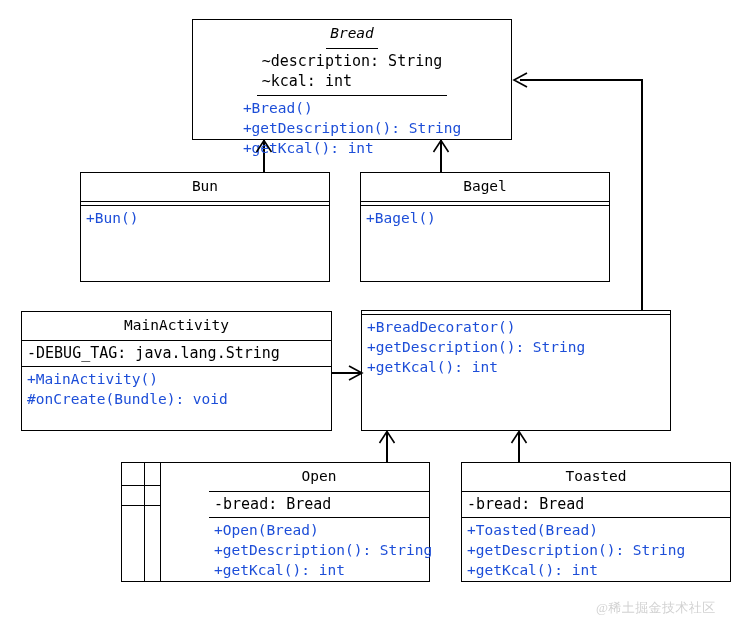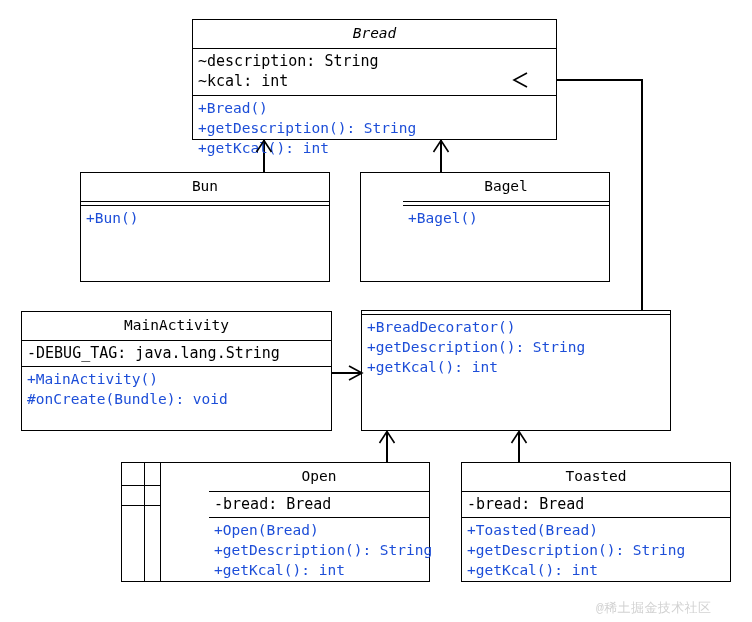--- a/index.html
+++ b/index.html
@@ -93,21 +93,21 @@
 
   .arrow {
     position: absolute;
     z-index: 6;
   }
   .arrow svg { display: block; }
 
   
   .watermark {
     position: absolute;
-    font-family: Liberation Mono, monospace;
+    font-family: Liberation Serif, serif;
     font-size: 13px;
     color: #d2d2d2;
     white-space: nowrap;
     letter-spacing: 0.4px;
     z-index: 8;
   }
 </style>
 </head>
 <body>
 
@@ -157,42 +157,42 @@
   </div>
 
   <div class="ghost-box" style="left:121px; top:462px; width:40px; height:120px;"></div>
   <div class="ghost-line" style="left:121px; top:485px; width:40px;"></div>
   <div class="ghost-line" style="left:121px; top:505px; width:40px;"></div>
 
   <div class="ghost-box" style="left:144px; top:462px; width:40px; height:120px;"></div>
   <div class="ghost-line" style="left:144px; top:485px; width:40px;"></div>
   <div class="ghost-line" style="left:144px; top:505px; width:40px;"></div>
 
-  <div class="uml-class" style="left:192px; top:19px; width:365px; height:121px;">
+  <div class="uml-class" style="left:192px; top:19px; width:320px; height:121px;align-items:center;">
     <div class="uml-name abstract">Bread</div>
     <div class="uml-attrs">
       <span class="uml-row">~description: String</span>
       <span class="uml-row">~kcal: int</span>
     </div>
     <div class="uml-methods">
       <span class="uml-row">+Bread()</span>
       <span class="uml-row">+getDescription(): String</span>
       <span class="uml-row">+getKcal(): int</span>
     </div>
   </div>
 
   <div class="uml-class" style="left:80px; top:172px; width:250px; height:110px;">
     <div class="uml-name">Bun</div>
     <div class="uml-attrs empty"></div>
     <div class="uml-methods">
       <span class="uml-row">+Bun()</span>
     </div>
   </div>
 
-  <div class="uml-class" style="left:360px; top:172px; width:250px; height:110px;padding-left:42px;">
+  <div class="uml-class" style="left:360px; top:172px; width:250px; height:110px;">
     <div class="uml-name">Bagel</div>
     <div class="uml-attrs empty"></div>
     <div class="uml-methods">
       <span class="uml-row">+Bagel()</span>
     </div>
   </div>
 
   <div class="uml-class" style="left:21px; top:311px; width:311px; height:120px;">
     <div class="uml-name">MainActivity</div>
     <div class="uml-attrs">

